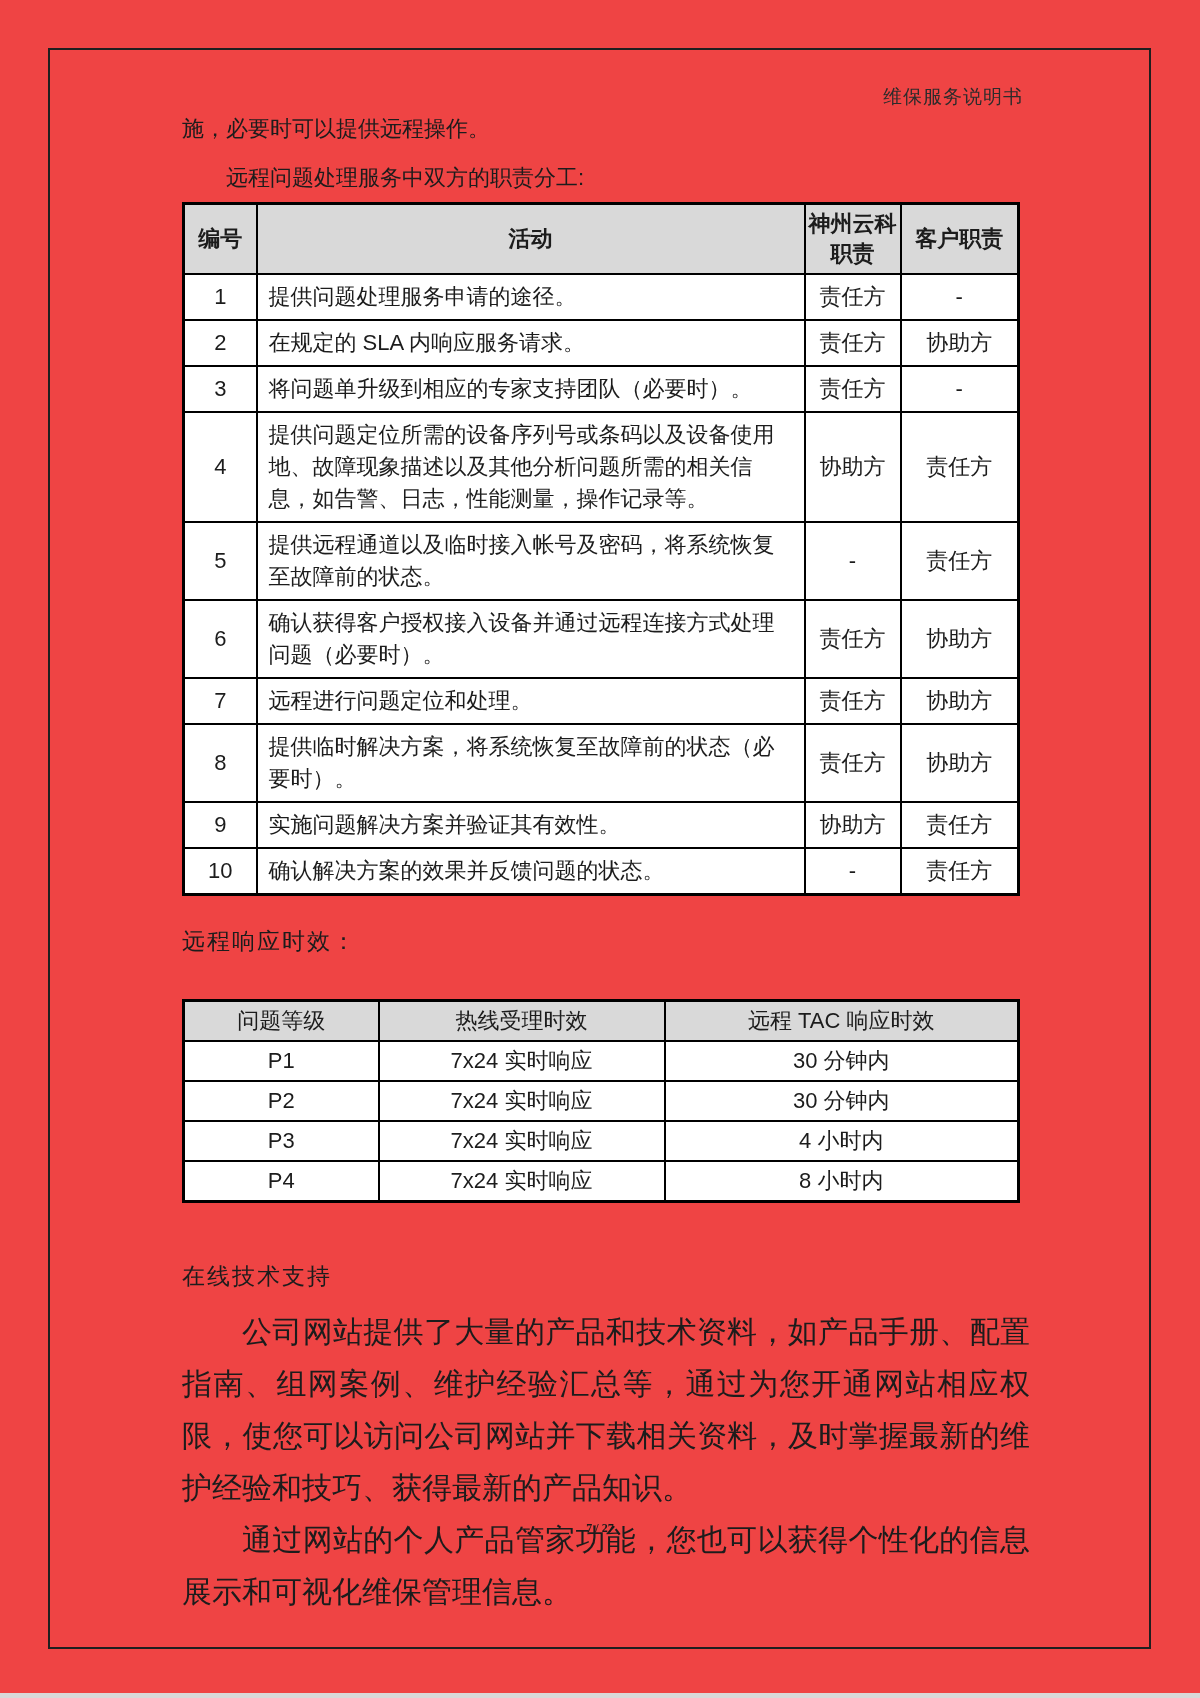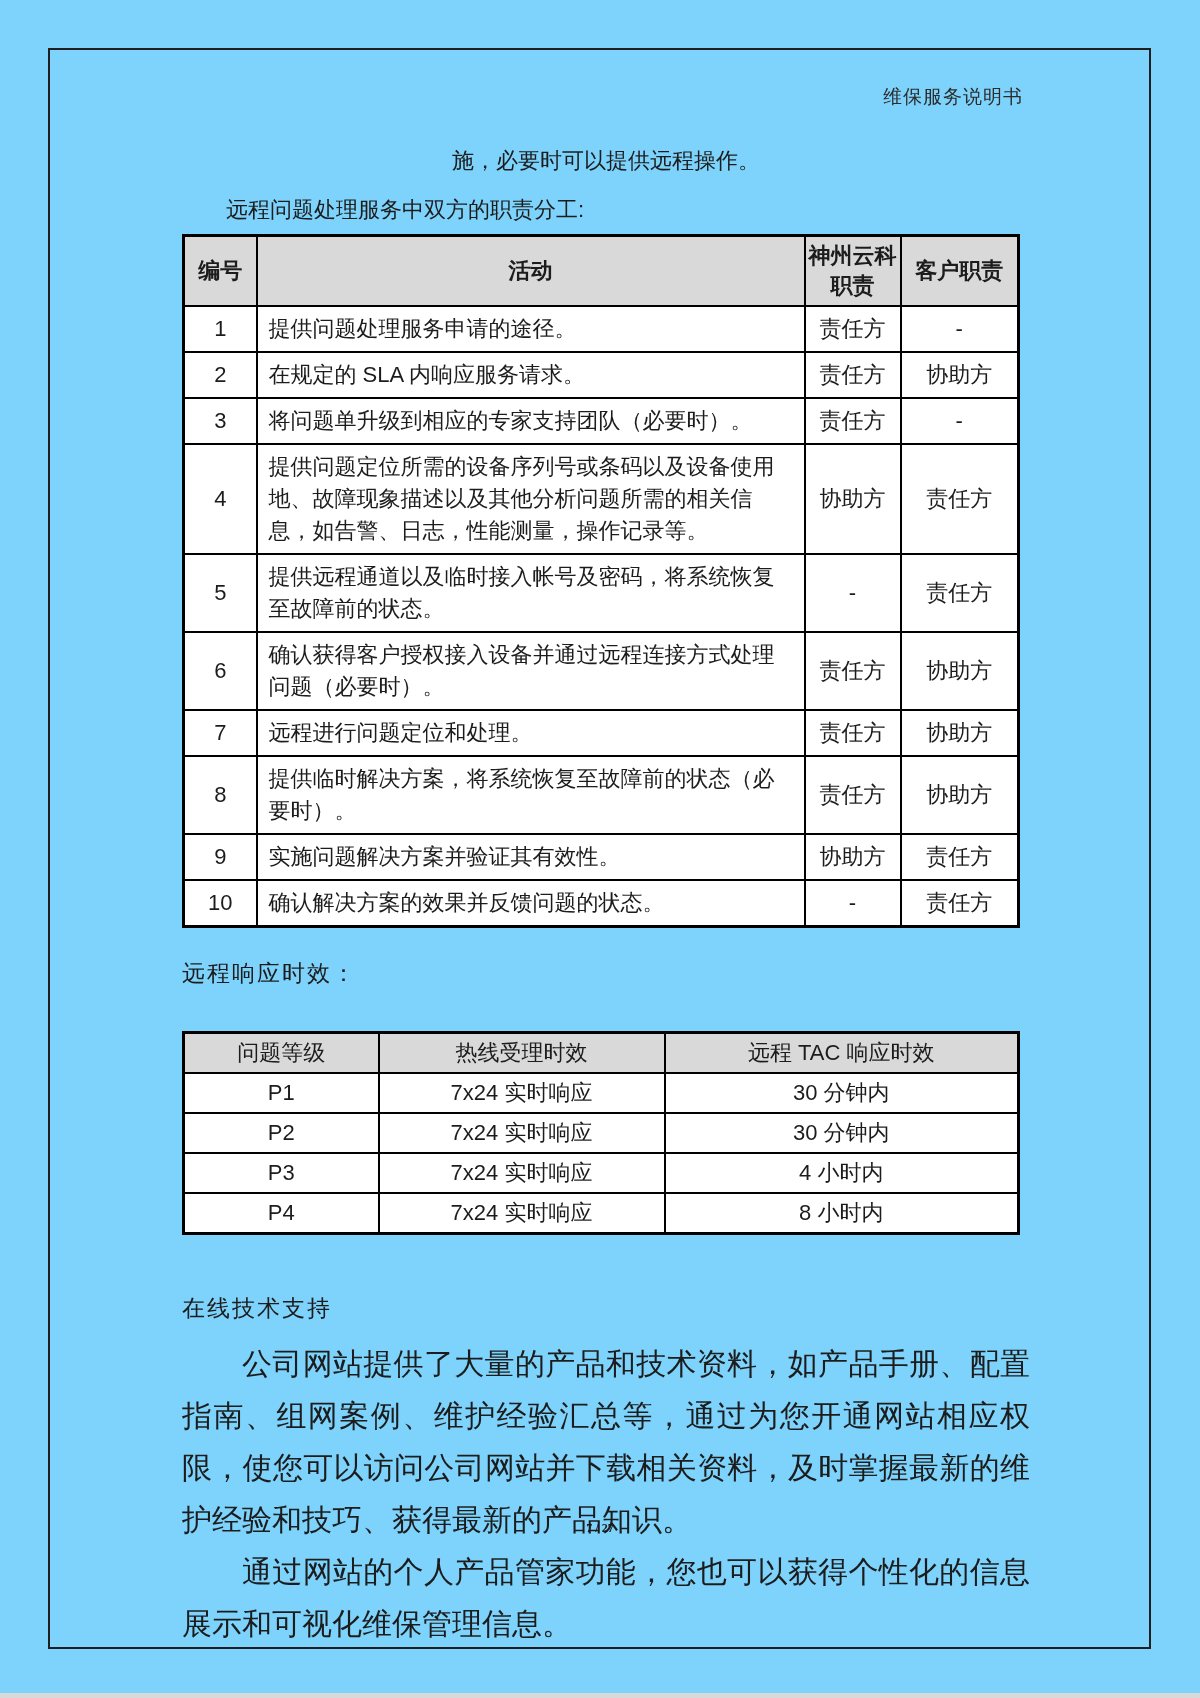--- a/index.html
+++ b/index.html
@@ -1,33 +1,33 @@
 <!DOCTYPE html>
 <html><head>
 <meta charset="utf-8">
 <style>
   html,body { margin:0; padding:0; background:#ffffff; }
   .page {
     position:relative; width:1200px; height:1698px;
-    background:#7dd3fc; overflow:hidden;
+    background:#ef4444; overflow:hidden;
     font-family:"Liberation Sans","DejaVu Sans",sans-serif;
     color:#1c1c1c;
   }
   .page-border {
     position:absolute; left:48px; top:48px; right:49px; bottom:49px;
     border:2px solid #1f1f1f; pointer-events:none;
   }
   .doc-header {
     position:absolute; top:84px; right:177px;
     font-family:"Liberation Serif","DejaVu Serif",serif;
     font-size:19px; color:#2b2b2b; letter-spacing:1px;
   }
   .content { position:absolute; left:182px; top:48px; width:848px; }
   .body-line { margin:0; font-size:22px; line-height:30px; }
-  .line-1 { margin-top:98px;text-align:center; }
+  .line-1 { margin-top:66px; }
   .line-2 { margin-top:19px; text-indent:2em; }
 
   table { border-collapse:collapse; table-layout:fixed; width:835px; }
   table, th, td { border:2px solid #000; }
   table { border-width:3px; }
   .resp-table { margin-top:9px;padding-left:48px; }
   th {
     background:#d9d9d9; font-size:22px; font-weight:bold;
     line-height:30px; padding:4px 2px; text-align:center; vertical-align:middle;
   }

